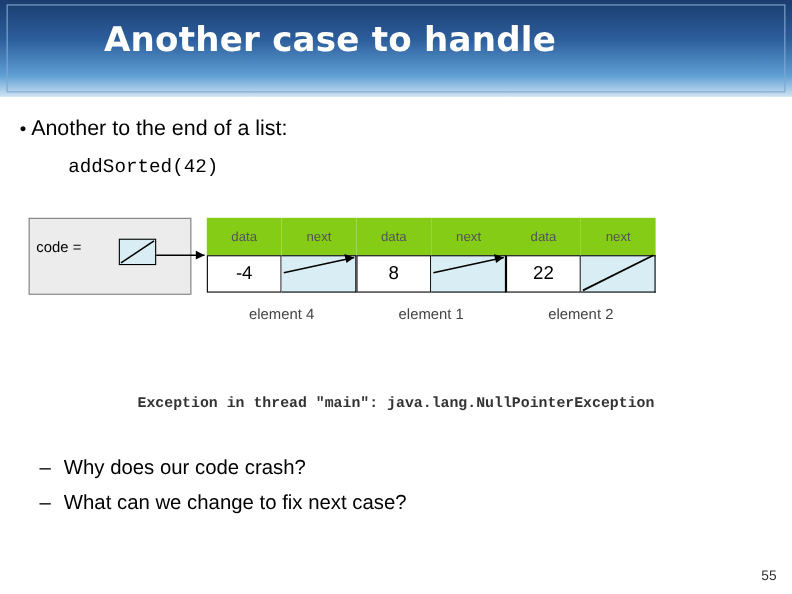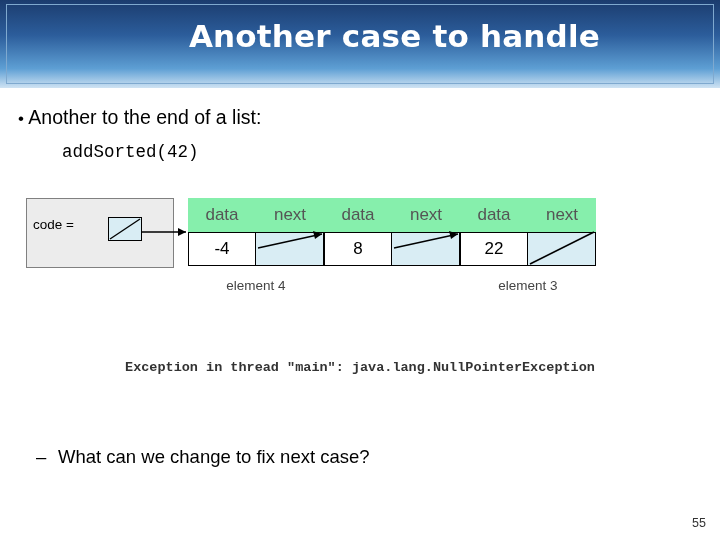--- a/index.html
+++ b/index.html
@@ -33,21 +33,21 @@
     left: 6px; top: 4px;
     width: 708px;
     height: 80px;
     border: 1px solid #7fa9cf;
     box-sizing: border-box;
   }
   .title {
     position: absolute;
     left: 0; top: 18px;
     width: 600px;
-    text-align: right;
+    text-align: center;
     color: #ffffff;
     font-size: 31px;
     font-weight: bold;
     letter-spacing: 0.2px;
     font-family: "DejaVu Sans", sans-serif;
   }
   
   .bullet1 {
     position: absolute;
     left: 18px; top: 106px;
@@ -99,23 +99,23 @@
     position: absolute;
     left: 0; top: 0;
     width: 136px; height: 34px;
     display: flex;
   }
   .node .hdr .cellh {
     flex: 1;
     display: flex;
     align-items: center;
     justify-content: center;
-    font-size: 17px;
+    font-size: 12px;
     color: #555555;
-    background: #86efac;
+    background: #84cc16;
     box-sizing: border-box;
   }
   .node .body {
     position: absolute;
     left: 0; top: 34px;
     width: 136px; height: 34px;
     display: flex;
   }
   .node .body .cellv {
     width: 68px;
@@ -208,49 +208,53 @@
   <div class="node" style="left:324px; top:198px;">
     <div class="hdr">
       <div class="cellh">data</div>
       <div class="cellh">next</div>
     </div>
     <div class="body">
       <div class="cellv">8</div>
       <div class="cellnext"></div>
     </div>
   </div>
+  <div class="elem-label" style="left:324px; top:278px;">element 1</div>
 
   <div class="node" style="left:460px; top:198px;">
     <div class="hdr">
       <div class="cellh">data</div>
       <div class="cellh">next</div>
     </div>
     <div class="body">
       <div class="cellv">22</div>
       <div class="cellnext"></div>
     </div>
   </div>
-  <div class="elem-label" style="left:460px; top:278px;">element 3</div>
+  <div class="elem-label" style="left:460px; top:278px;">element 2</div>
 
   <svg class="diagram" viewBox="0 0 720 540" xmlns="http://www.w3.org/2000/svg">
 
     <line x1="110" y1="239" x2="140" y2="219" stroke="#000" stroke-width="1.4"></line>
 
     <line x1="142" y1="232" x2="186" y2="232" stroke="#000" stroke-width="1.4"></line>
     <polygon points="186,232 178,228 178,236" fill="#000"></polygon>
 
     <line x1="258" y1="248" x2="322" y2="234" stroke="#000" stroke-width="1.4"></line>
     <polygon points="322,234 313,231 315,239" fill="#000"></polygon>
 
     <line x1="394" y1="248" x2="458" y2="234" stroke="#000" stroke-width="1.4"></line>
     <polygon points="458,234 449,231 451,239" fill="#000"></polygon>
 
     <line x1="530" y1="264" x2="594" y2="232" stroke="#000" stroke-width="1.6"></line>
   </svg>
 
   <div class="exception">Exception in thread "main": java.lang.NullPointerException</div>
 
+  <div class="sub sub1">
+    <span class="dash">–</span><span>Why does our code crash?</span>
+  </div>
   <div class="sub sub2">
     <span class="dash">–</span><span>What can we change to fix next case?</span>
   </div>
 
   <div class="pageno">55</div>
 </div>
 
 </body></html>

